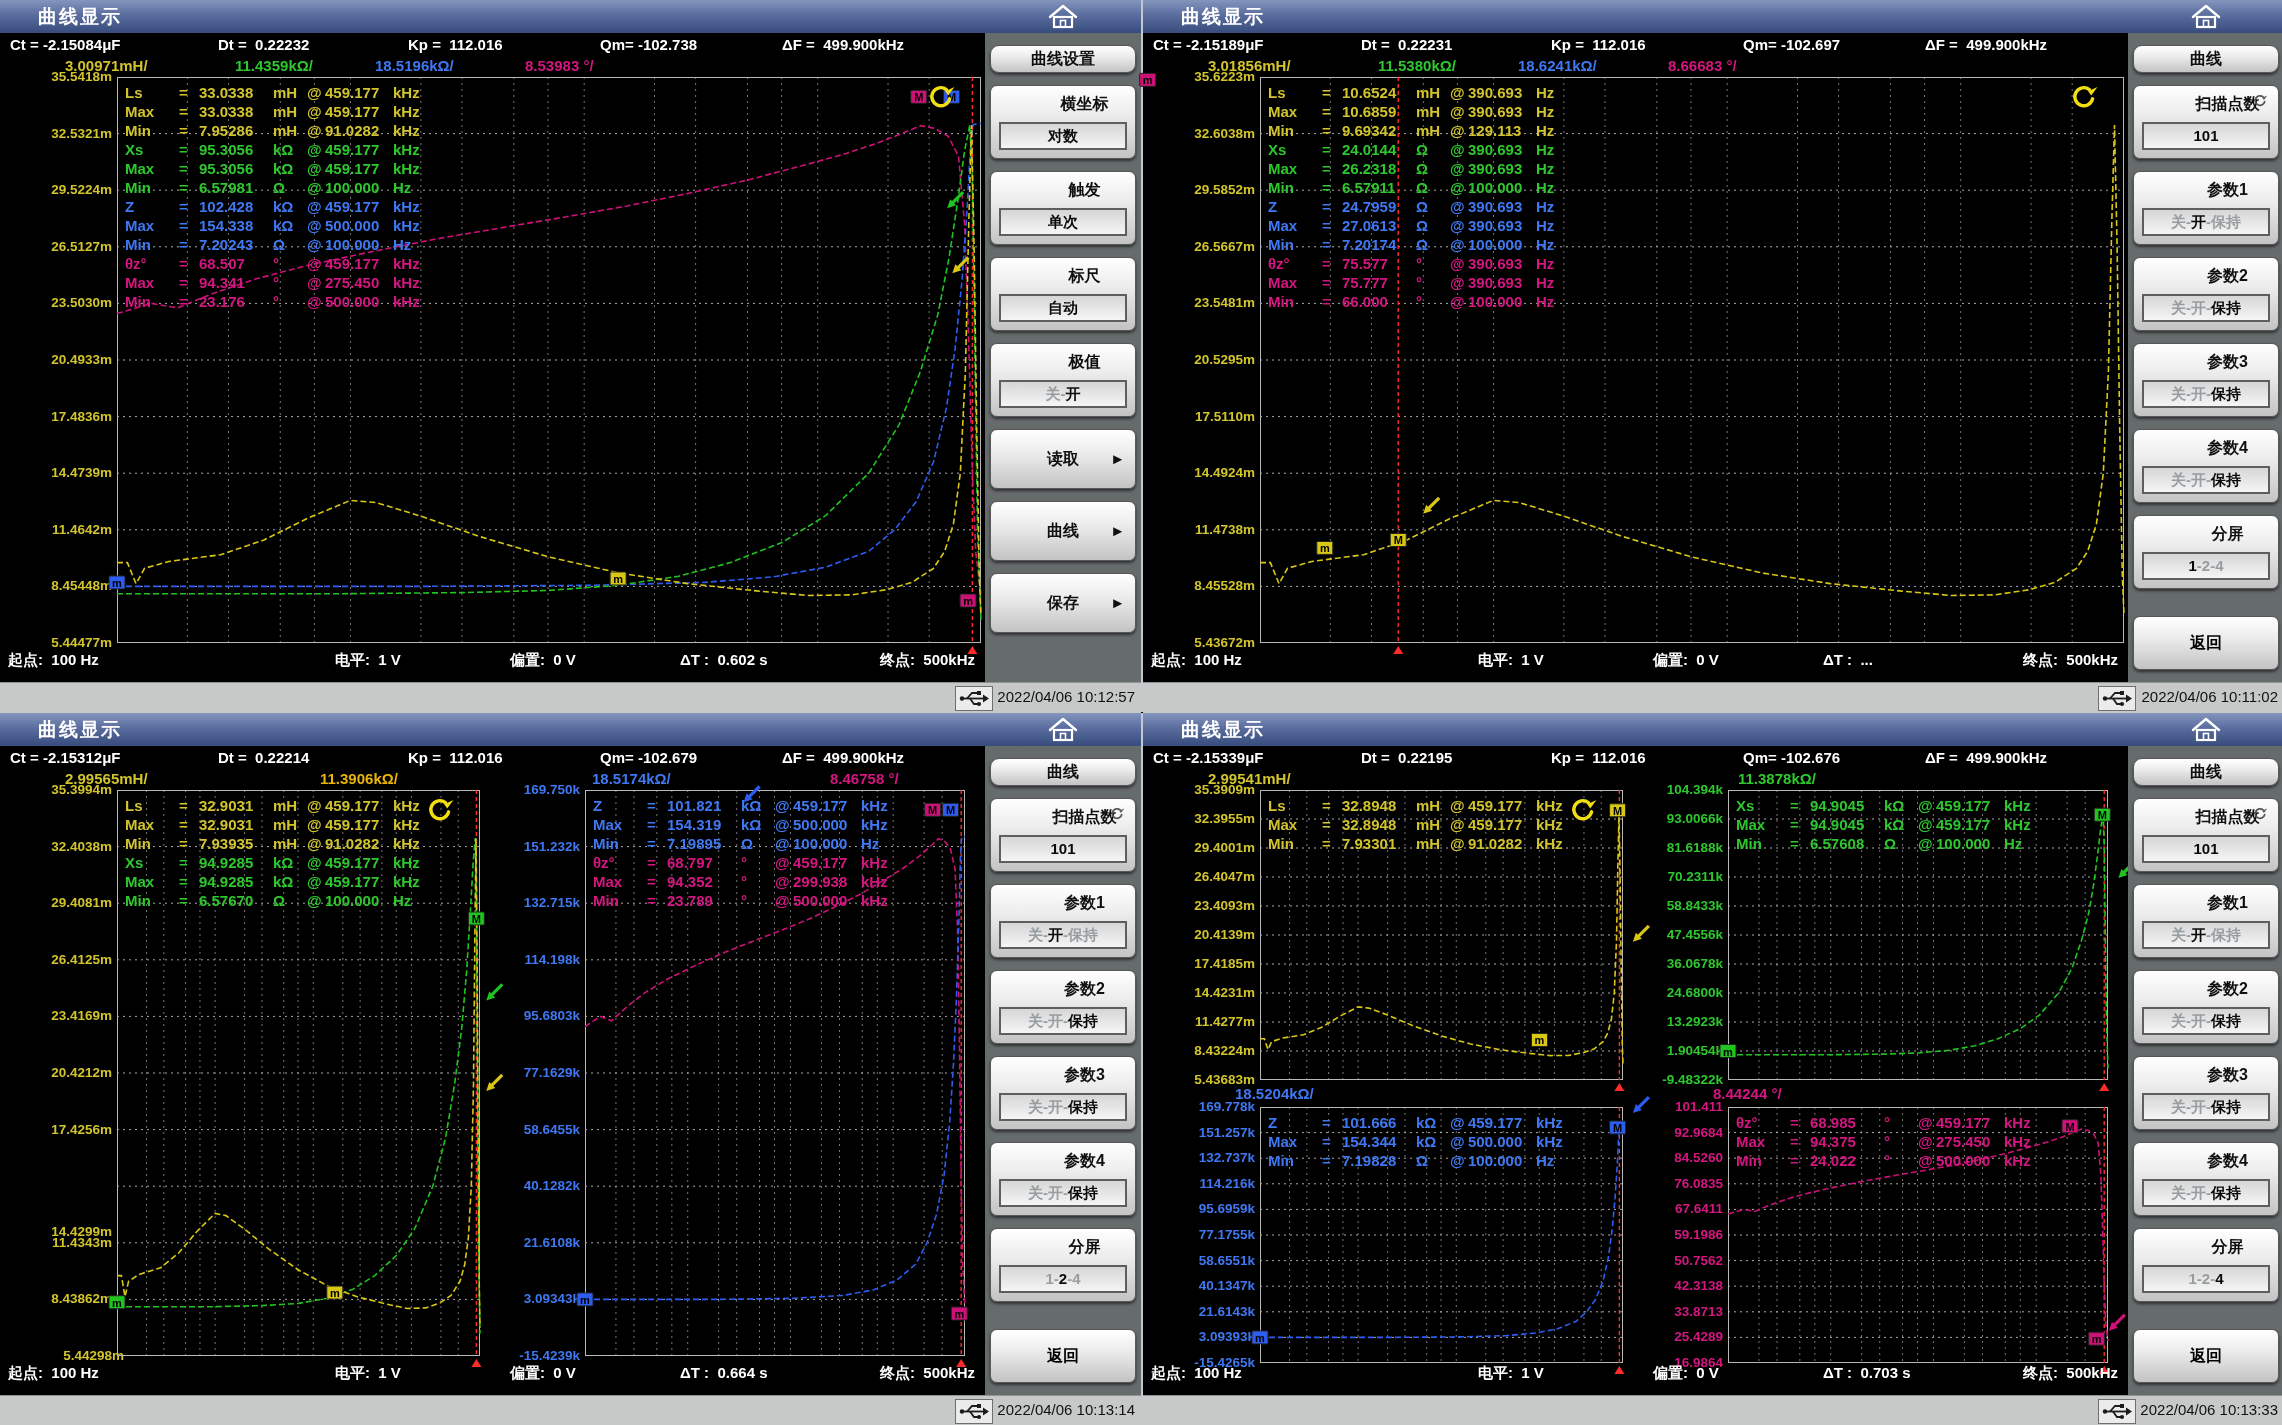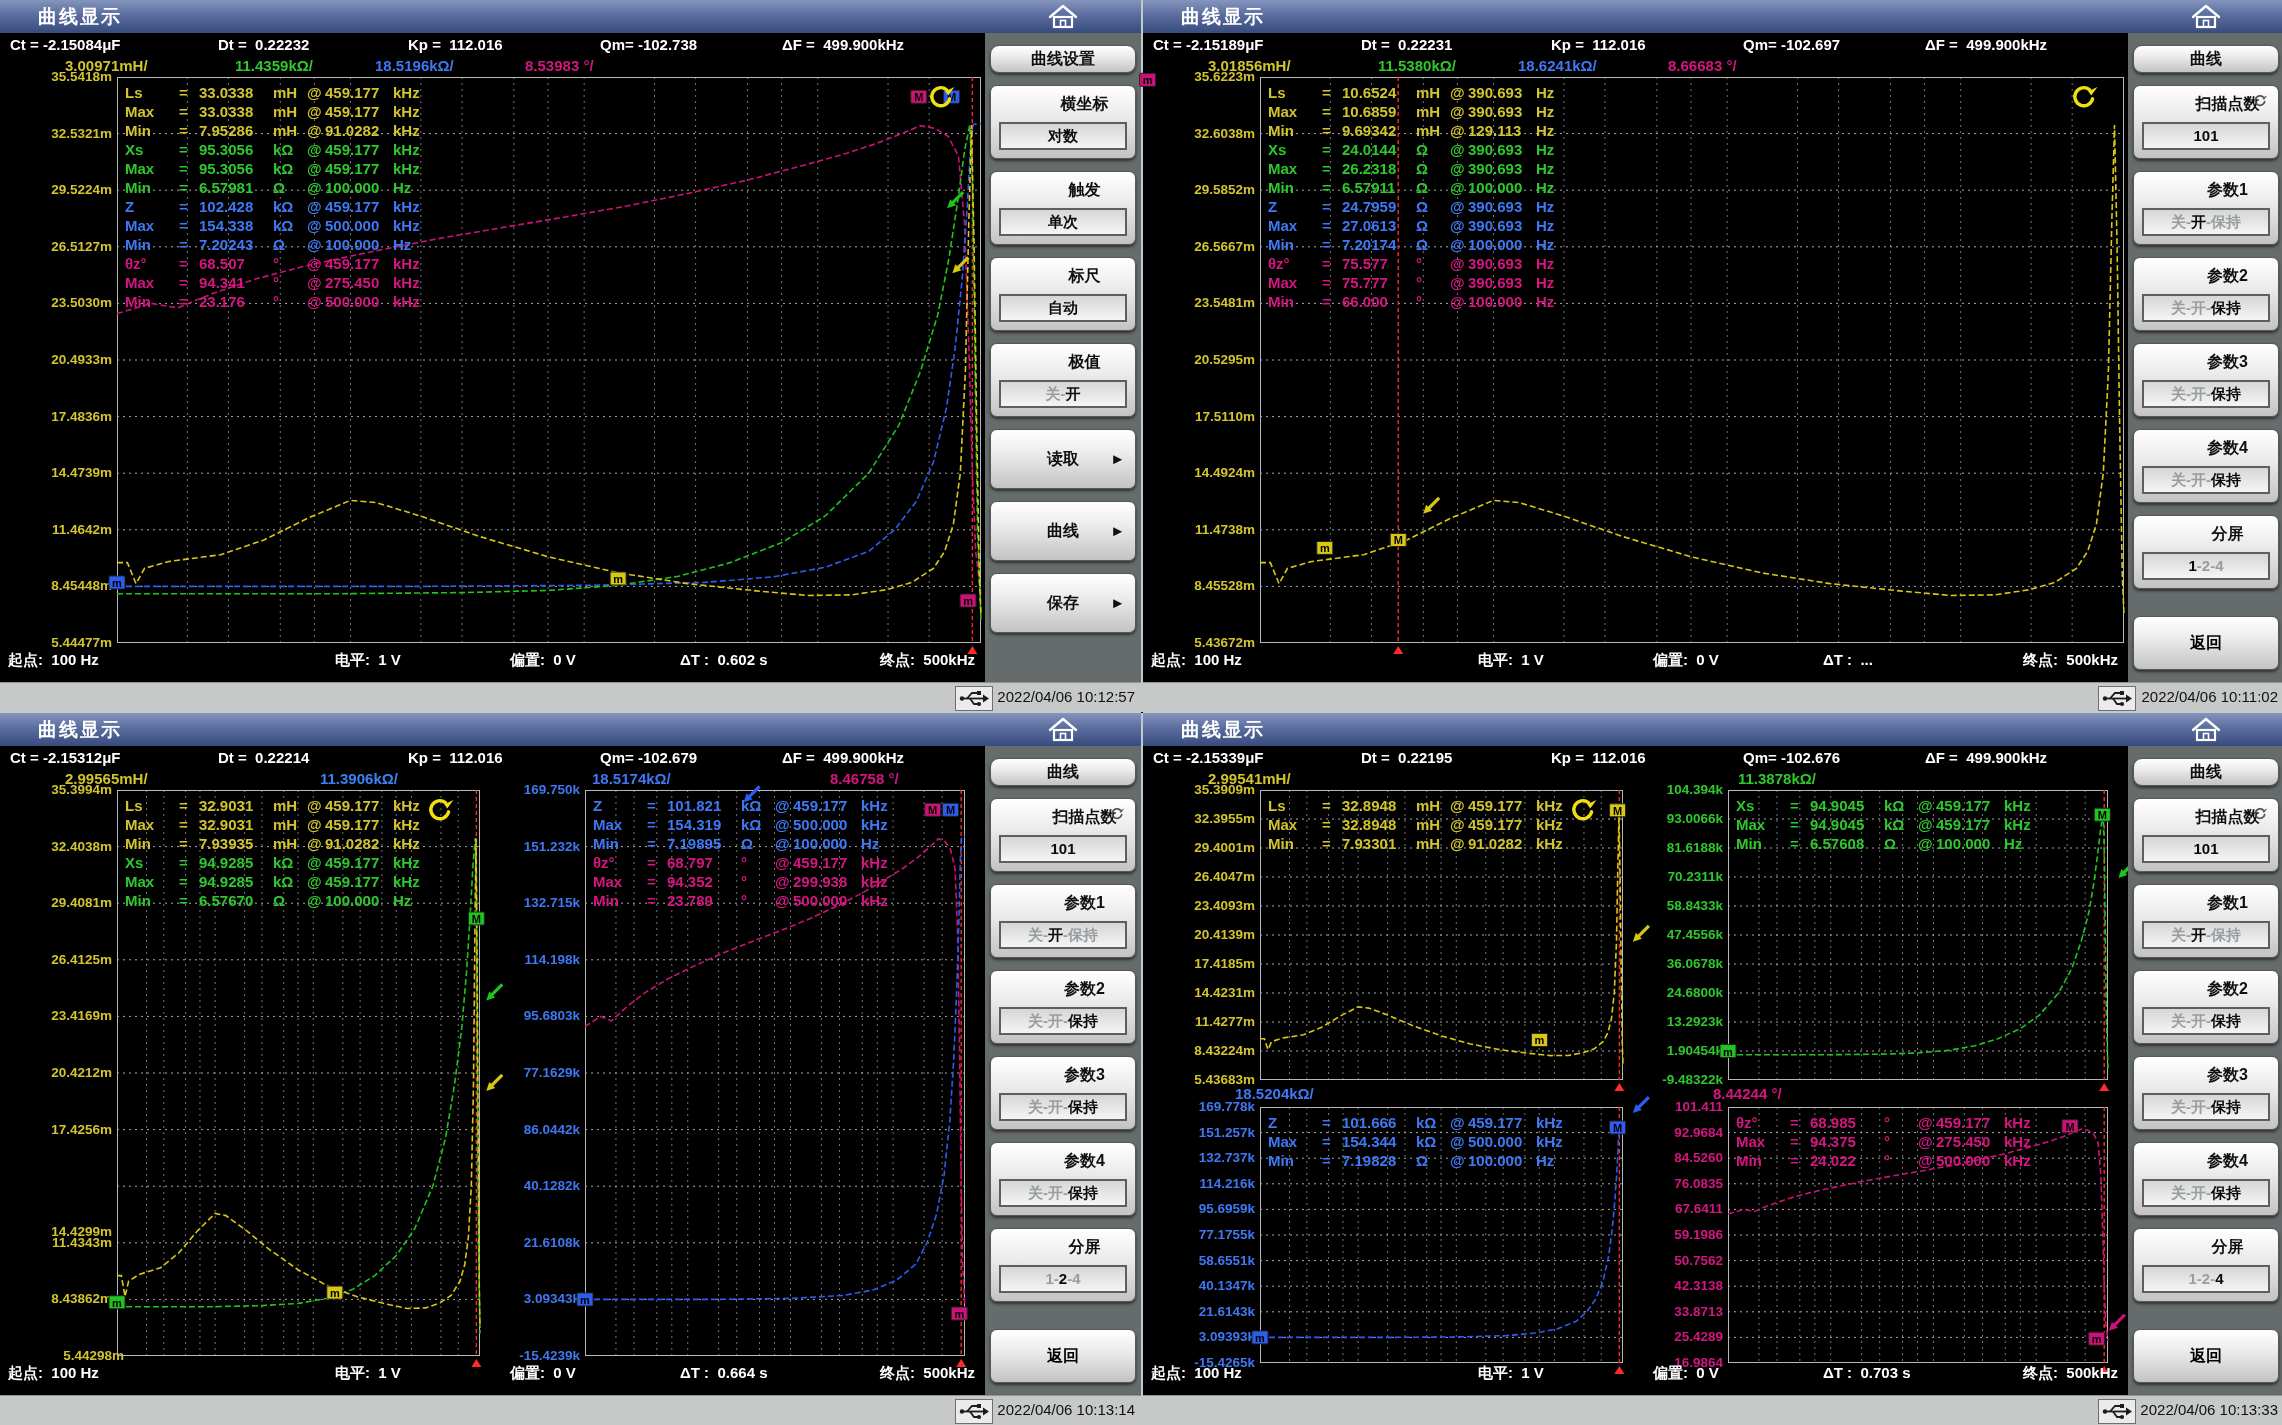--- a/index.html
+++ b/index.html
@@ -346,21 +346,21 @@
             <rect x="13.5" y="17.5" width="5" height="6.5" fill="none" stroke="#fff" stroke-width="1.6"></rect>
           </svg></div>
       </div>
       <div class="content">
         <span class="meas" style="left: 10px; top: 3px;">Ct = -2.15312μF</span>
         <span class="meas" style="left: 218px; top: 3px;">Dt =  0.22214</span>
         <span class="meas" style="left: 408px; top: 3px;">Kp =  112.016</span>
         <span class="meas" style="left: 600px; top: 3px;">Qm= -102.679</span>
         <span class="meas" style="left: 782px; top: 3px;">ΔF =  499.900kHz</span>
         <span class="scalelab" style="left: 65px; top: 24px; color: rgb(210, 196, 45);">2.99565mH/</span>
-        <span class="scalelab" style="left: 320px; top: 24px; color: #3b82f6;">11.3906kΩ/</span>
+        <span class="scalelab" style="left: 320px; top: 24px; color: #eab308;">11.3906kΩ/</span>
         <span class="ylab" style="left: 0px; width: 112px; top: 36px; color: rgb(210, 196, 45);">35.3994m</span>
         <span class="ylab" style="left: 0px; width: 112px; top: 92.6px; color: rgb(210, 196, 45);">32.4038m</span>
         <span class="ylab" style="left: 0px; width: 112px; top: 149.2px; color: rgb(210, 196, 45);">29.4081m</span>
         <span class="ylab" style="left: 0px; width: 112px; top: 205.8px; color: rgb(210, 196, 45);">26.4125m</span>
         <span class="ylab" style="left: 0px; width: 112px; top: 262.4px; color: rgb(210, 196, 45);">23.4169m</span>
         <span class="ylab" style="left: 0px; width: 112px; top: 319px; color: rgb(210, 196, 45);">20.4212m</span>
         <span class="ylab" style="left: 0px; width: 112px; top: 375.6px; color: rgb(210, 196, 45);">17.4256m</span>
         <span class="ylab" style="left: 0px; width: 112px; top: 432.2px; color: rgb(210, 196, 45); margin-top: 46px;">14.4299m</span>
         <span class="ylab" style="left: 0px; width: 112px; top: 488.8px; color: rgb(210, 196, 45);">11.4343m</span>
         <span class="ylab" style="left: 0px; width: 112px; top: 545.4px; color: rgb(210, 196, 45);">8.43862m</span>
@@ -425,21 +425,21 @@
           </g>
         </svg>
         <span class="scalelab" style="left: 592px; top: 24px; color: rgb(63, 120, 242);">18.5174kΩ/</span>
         <span class="scalelab" style="left: 830px; top: 24px; color: rgb(212, 22, 128);">8.46758 °/</span>
         <span class="ylab" style="left: 468px; width: 112px; top: 36px; color: rgb(63, 120, 242);">169.750k</span>
         <span class="ylab" style="left: 468px; width: 112px; top: 92.6px; color: rgb(63, 120, 242);">151.232k</span>
         <span class="ylab" style="left: 468px; width: 112px; top: 149.2px; color: rgb(63, 120, 242);">132.715k</span>
         <span class="ylab" style="left: 468px; width: 112px; top: 205.8px; color: rgb(63, 120, 242);">114.198k</span>
         <span class="ylab" style="left: 468px; width: 112px; top: 262.4px; color: rgb(63, 120, 242);">95.6803k</span>
         <span class="ylab" style="left: 468px; width: 112px; top: 319px; color: rgb(63, 120, 242);">77.1629k</span>
-        <span class="ylab" style="left: 468px; width: 112px; top: 375.6px; color: rgb(63, 120, 242);">86.0442k</span>
+        <span class="ylab" style="left: 468px; width: 112px; top: 375.6px; color: rgb(63, 120, 242);">58.6455k</span>
         <span class="ylab" style="left: 468px; width: 112px; top: 432.2px; color: rgb(63, 120, 242);">40.1282k</span>
         <span class="ylab" style="left: 468px; width: 112px; top: 488.8px; color: rgb(63, 120, 242);">21.6108k</span>
         <span class="ylab" style="left: 468px; width: 112px; top: 545.4px; color: rgb(63, 120, 242);">3.09343k</span>
         <span class="ylab" style="left: 468px; width: 112px; top: 602px; color: rgb(63, 120, 242);">-15.4239k</span>
         <svg class="plot" width="380" height="566" style="left: 585px; top: 44px;">
           <line x1="0" y1="56.6" x2="380" y2="56.6" stroke="#c9c9c9" stroke-width="1" stroke-dasharray="2 4" opacity="0.85"></line>
           <line x1="0" y1="113.2" x2="380" y2="113.2" stroke="#c9c9c9" stroke-width="1" stroke-dasharray="2 4" opacity="0.85"></line>
           <line x1="0" y1="169.8" x2="380" y2="169.8" stroke="#c9c9c9" stroke-width="1" stroke-dasharray="2 4" opacity="0.85"></line>
           <line x1="0" y1="226.4" x2="380" y2="226.4" stroke="#c9c9c9" stroke-width="1" stroke-dasharray="2 4" opacity="0.85"></line>
           <line x1="0" y1="283" x2="380" y2="283" stroke="#c9c9c9" stroke-width="1" stroke-dasharray="2 4" opacity="0.85"></line>

